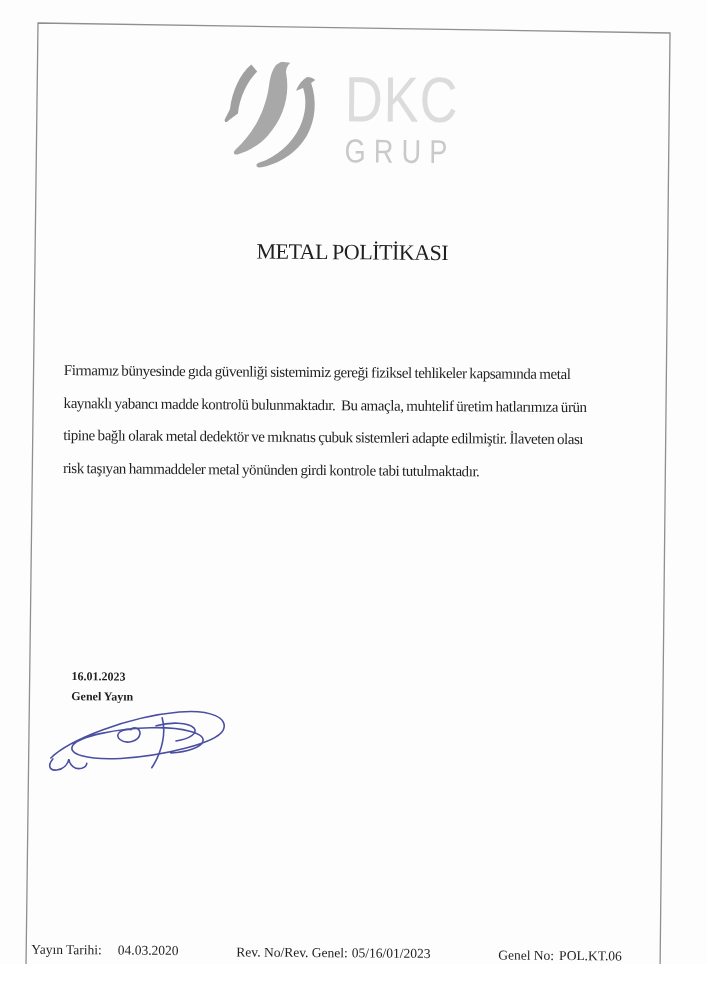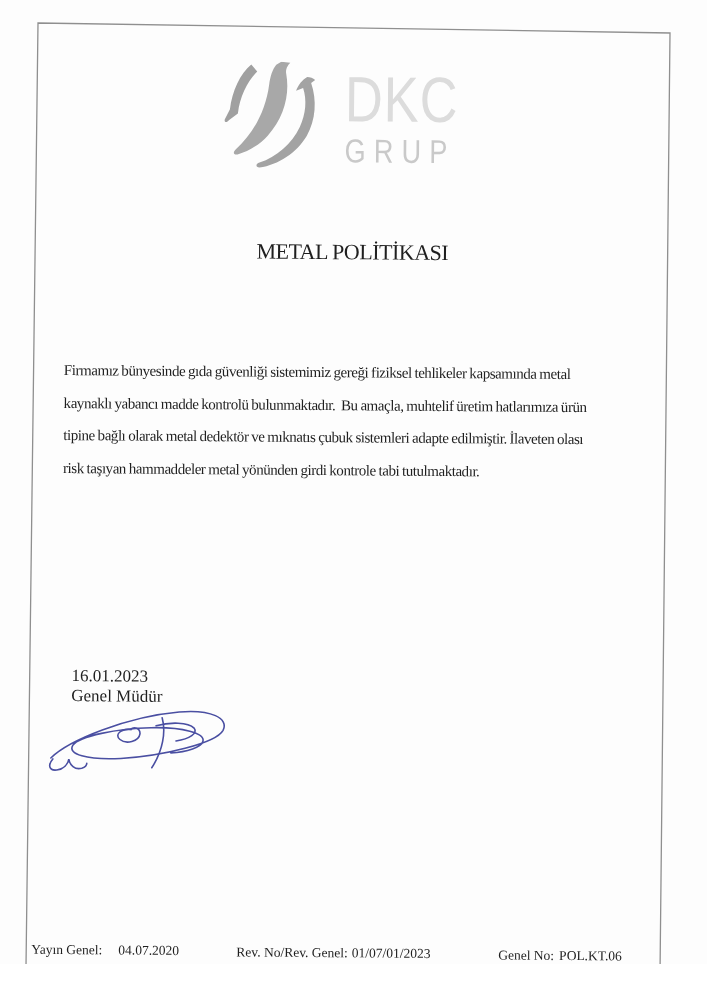--- a/index.html
+++ b/index.html
@@ -24,21 +24,21 @@
   
   .doc-title{position:absolute;top:237px;left:0;width:707px;margin:0;
              text-align:center;font-size:22px;font-weight:400;letter-spacing:-0.5px;}
 
   
   .body-text{position:absolute;top:354px;left:66px;width:590px;
              font-size:15px;line-height:32.5px;letter-spacing:-0.45px;word-spacing:-0.5px;}
   .body-text .line{white-space:pre;}
 
   
-  .sign-block{position:absolute;top:666px;left:76px;font-size:17px;line-height:20px;}
+  .sign-block{position:absolute;top:666px;left:76px;font-size:12px;line-height:20px;font-weight:bold;}
   .signature{position:absolute;left:50px;top:698px;}
   .signature path{fill:none;stroke:#4a4fa2;stroke-width:1.6;stroke-linecap:round;}
 
   
   .footer-item{position:absolute;font-size:13.5px;white-space:nowrap;}
   .f-left{left:38px;top:942px;}
   .f-left .value{margin-left:16px;}
   .f-mid{left:243px;top:943px;}
   .f-mid .value{margin-left:4px;}
   .f-right{left:505px;top:944px;}
@@ -71,35 +71,35 @@
 
     <div class="body-text">
       <div class="line">Firmamız bünyesinde gıda güvenliği sistemimiz gereği fiziksel tehlikeler kapsamında metal</div>
       <div class="line">kaynaklı yabancı madde kontrolü bulunmaktadır.  Bu amaçla, muhtelif üretim hatlarımıza ürün</div>
       <div class="line">tipine bağlı olarak metal dedektör ve mıknatıs çubuk sistemleri adapte edilmiştir. İlaveten olası</div>
       <div class="line">risk taşıyan hammaddeler metal yönünden girdi kontrole tabi tutulmaktadır.</div>
     </div>
 
     <div class="sign-block">
       <div>16.01.2023</div>
-      <div>Genel Müdür</div>
+      <div>Genel Yayın</div>
     </div>
 
     <svg class="signature" width="190" height="80" viewBox="0 0 190 80">
       <path d="M6 60 C24 42 82 18 134 13 C166 10 184 19 178 31 C171 44 118 57 76 60 C42 62 22 56 28 47 C34 38 72 30 106 29 C138 28 160 34 158 42 C157 48 142 53 126 54"></path>
       <path d="M8 61 C3 67 4 73 12 72 C19 71 23 66 24 61 C25 67 30 72 37 70 C40 69 42 67 42 65"></path>
       <path d="M86 31 C76 30 69 36 75 41 C81 46 94 43 95 35 C95 29 89 28 85 31"></path>
       <path d="M117 19 C121 33 118 52 107 69"></path>
       <path d="M111 27 C125 23 143 23 149 29 C153 34 145 40 131 42"></path>
     </svg>
 
     <div class="footer-item f-left">
-      <span class="label">Yayın Genel:</span><span class="value">04.07.2020</span>
+      <span class="label">Yayın Tarihi:</span><span class="value">04.03.2020</span>
     </div>
     <div class="footer-item f-mid">
-      <span class="label">Rev. No/Rev. Genel:</span><span class="value">01/07/01/2023</span>
+      <span class="label">Rev. No/Rev. Genel:</span><span class="value">05/16/01/2023</span>
     </div>
     <div class="footer-item f-right">
       <span class="label">Genel No:</span><span class="value">POL.KT.06</span>
     </div>
 
   </div>
 </div>
 
 </body></html>

